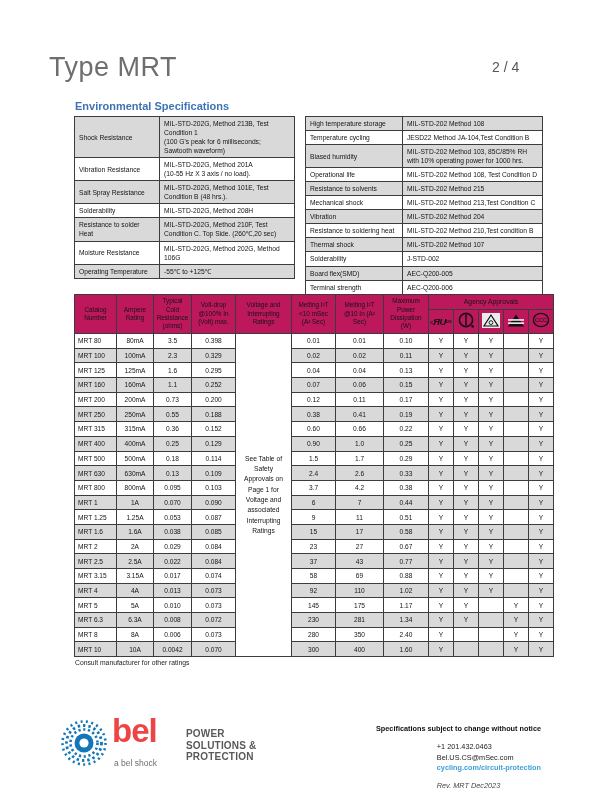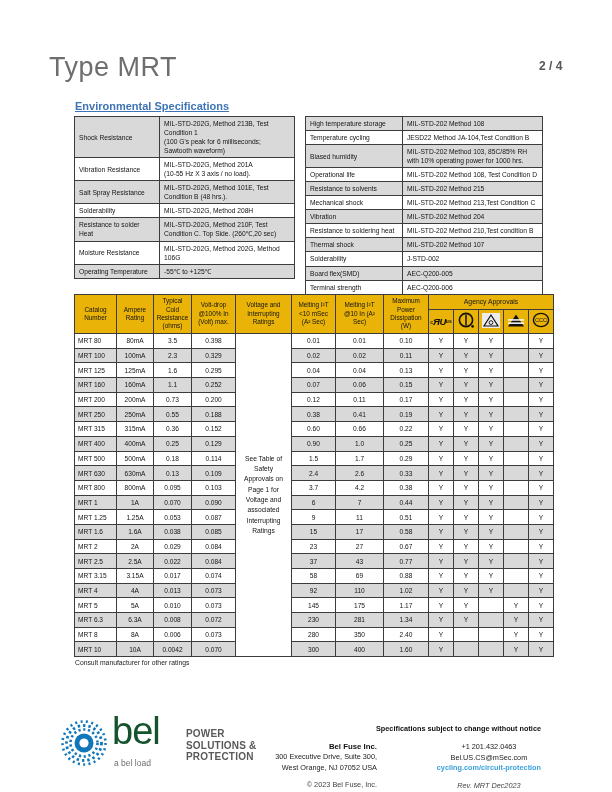--- a/index.html
+++ b/index.html
@@ -1,42 +1,42 @@
 <!DOCTYPE html>
 <html><head>
 <meta charset="utf-8">
 <style>
   html,body{margin:0;padding:0;background:#ffffff;}
   .page{position:relative;width:612px;height:792px;background:#fff;overflow:hidden;
         font-family:"Liberation Sans",sans-serif;color:#111;margin-top:12px;}
 
   
   .title{position:absolute;left:49px;top:40px;font-size:27px;font-weight:400;color:#6d6e70;letter-spacing:.5px;}
-  .pagenum{position:absolute;left:539px;top:47px;font-size:12px;font-weight:bold;color:#55565a;}
+  .pagenum{position:absolute;left:492px;top:47px;font-size:14px;font-weight:normal;color:#55565a;}
 
   
-  h2.sec{margin:0 0 4px 1px;font-size:11px;font-weight:bold;color:#3e74b5;text-decoration:underline;}
+  h2.sec{margin:0 0 4px 1px;font-size:11px;font-weight:bold;color:#3e74b5;}
 
   
   .env-section{position:absolute;left:74px;top:88px;width:479px;}
   .env-wrap{display:flex;gap:10px;align-items:flex-start;}
   table.env{border-collapse:collapse;table-layout:fixed;}
   table.env td{border:1px solid #3c3c3c;font-size:6.7px;line-height:1.35;padding:2px 4px;vertical-align:middle;color:#141414;}
   table.env tr.shade td{background:#d9d9d9;}
   table.env td.val{white-space:pre-line;}
   #env-left{width:221px;}
   #env-left td.lbl{width:76px;}
   #env-right{width:238px;}
   #env-right td.lbl{width:88px;}
   #env-right td{height:9px;}
 
   
   .elec-section{position:absolute;left:74px;top:282px;width:479px;}
   table.elec{border-collapse:collapse;table-layout:fixed;width:479px;}
-  table.elec th{border:1px solid #3c3c3c;background:#eab308;font-size:6.4px;font-weight:400;
+  table.elec th{border:1px solid #3c3c3c;background:#be185d;font-size:6.4px;font-weight:400;
                 color:#141414;line-height:1.32;text-align:center;padding:1px 2px;vertical-align:middle;}
   table.elec th.agency{height:12px;font-size:6.8px;}
   table.elec th.icon-cell{height:23px;padding:0;}
   table.elec td{border:1px solid #3c3c3c;font-size:6.6px;text-align:center;height:13.7px;
                 padding:0 2px;color:#141414;vertical-align:middle;}
   table.elec td.cat{text-align:left;padding-left:3px;}
   table.elec tr.shade td{background:#d9d9d9;}
   table.elec td.note-cell{background:#fff;font-size:6.7px;line-height:1.55;padding:0 5px;}
   .footnote{margin-top:2px;margin-left:1px;font-size:6.8px;color:#222;}
 
@@ -44,25 +44,25 @@
   .ul-mark{display:inline-flex;align-items:center;font-weight:bold;color:#111;}
   .ul-c{font-size:5px;align-self:flex-start;margin-top:2px;}
   .ul-ru{font-size:9.5px;font-style:italic;letter-spacing:-.5px;line-height:1;}
   .ul-us{font-size:5px;align-self:flex-end;margin-bottom:2px;}
 
   
   .spec-note{position:absolute;top:712px;right:71px;font-size:7.3px;font-weight:bold;color:#111;}
   .f-center{position:absolute;top:729px;right:235px;text-align:right;font-size:7.3px;line-height:1.45;color:#222;}
   .f-center .company{font-size:7.8px;font-weight:bold;color:#111;}
   .f-center .copyright{margin-top:7px;color:#444;}
-  .f-right{position:absolute;top:730px;right:71px;text-align:center;font-size:7.3px;line-height:1.45;color:#222;}
+  .f-right{position:absolute;top:730px;right:71px;text-align:left;font-size:7.3px;line-height:1.45;color:#222;}
   .f-right .website{color:#3ba1da;font-weight:bold;text-decoration:none;display:block;}
   .f-right .revision{margin-top:7px;color:#444;font-style:italic;}
   .logo-globe{position:absolute;left:60px;top:706px;}
-  .logo-bel{position:absolute;left:112px;top:701px;font-size:38px;line-height:36px;font-weight:normal;color:#14532d;letter-spacing:-1px;}
+  .logo-bel{position:absolute;left:112px;top:701px;font-size:33px;line-height:36px;font-weight:bold;color:#ef4444;letter-spacing:-1px;}
   .logo-tag{position:absolute;left:186px;top:716px;font-size:10px;font-weight:bold;color:#58595b;line-height:1.15;letter-spacing:.2px;}
   .logo-group{position:absolute;left:114px;top:746px;font-size:8.5px;color:#6d6e70;}
 </style>
 </head>
 <body>
 
 <div class="page">
 
   <div class="title">Type MRT</div>
   <div class="pagenum">2 / 4</div>
@@ -542,30 +542,24 @@
       <circle cx="24" cy="25" r="17.5" stroke-width="2.8" stroke-dasharray="2.4 3"></circle>
       <circle cx="24" cy="25" r="21.5" stroke-width="2.6" stroke-dasharray="2 3.4"></circle>
     </g>
   </svg>
   <div class="logo-bel">bel</div>
   <div class="logo-tag">
     <div>POWER</div>
     <div>SOLUTIONS &amp;</div>
     <div>PROTECTION</div>
   </div>
-  <div class="logo-group">a bel load</div>
+  <div class="logo-group">a bel shock</div>
 
   <div class="spec-note">Specifications subject to change without notice</div>
 
-  <div class="f-center">
-    <div class="company">Bel Fuse Inc.</div>
-    <div>300 Executive Drive, Suite 300,</div>
-    <div>West Orange, NJ 07052 USA</div>
-    <div class="copyright">© 2023 Bel Fuse, Inc.</div>
-  </div>
 
   <div class="f-right">
     <div>+1 201.432.0463</div>
     <div>Bel.US.CS@mSec.com</div>
     <a class="website" href="#">cycling.com/circuit-protection</a>
     <div class="revision">Rev. MRT Dec2023</div>
   </div>
 
 </div>
 

